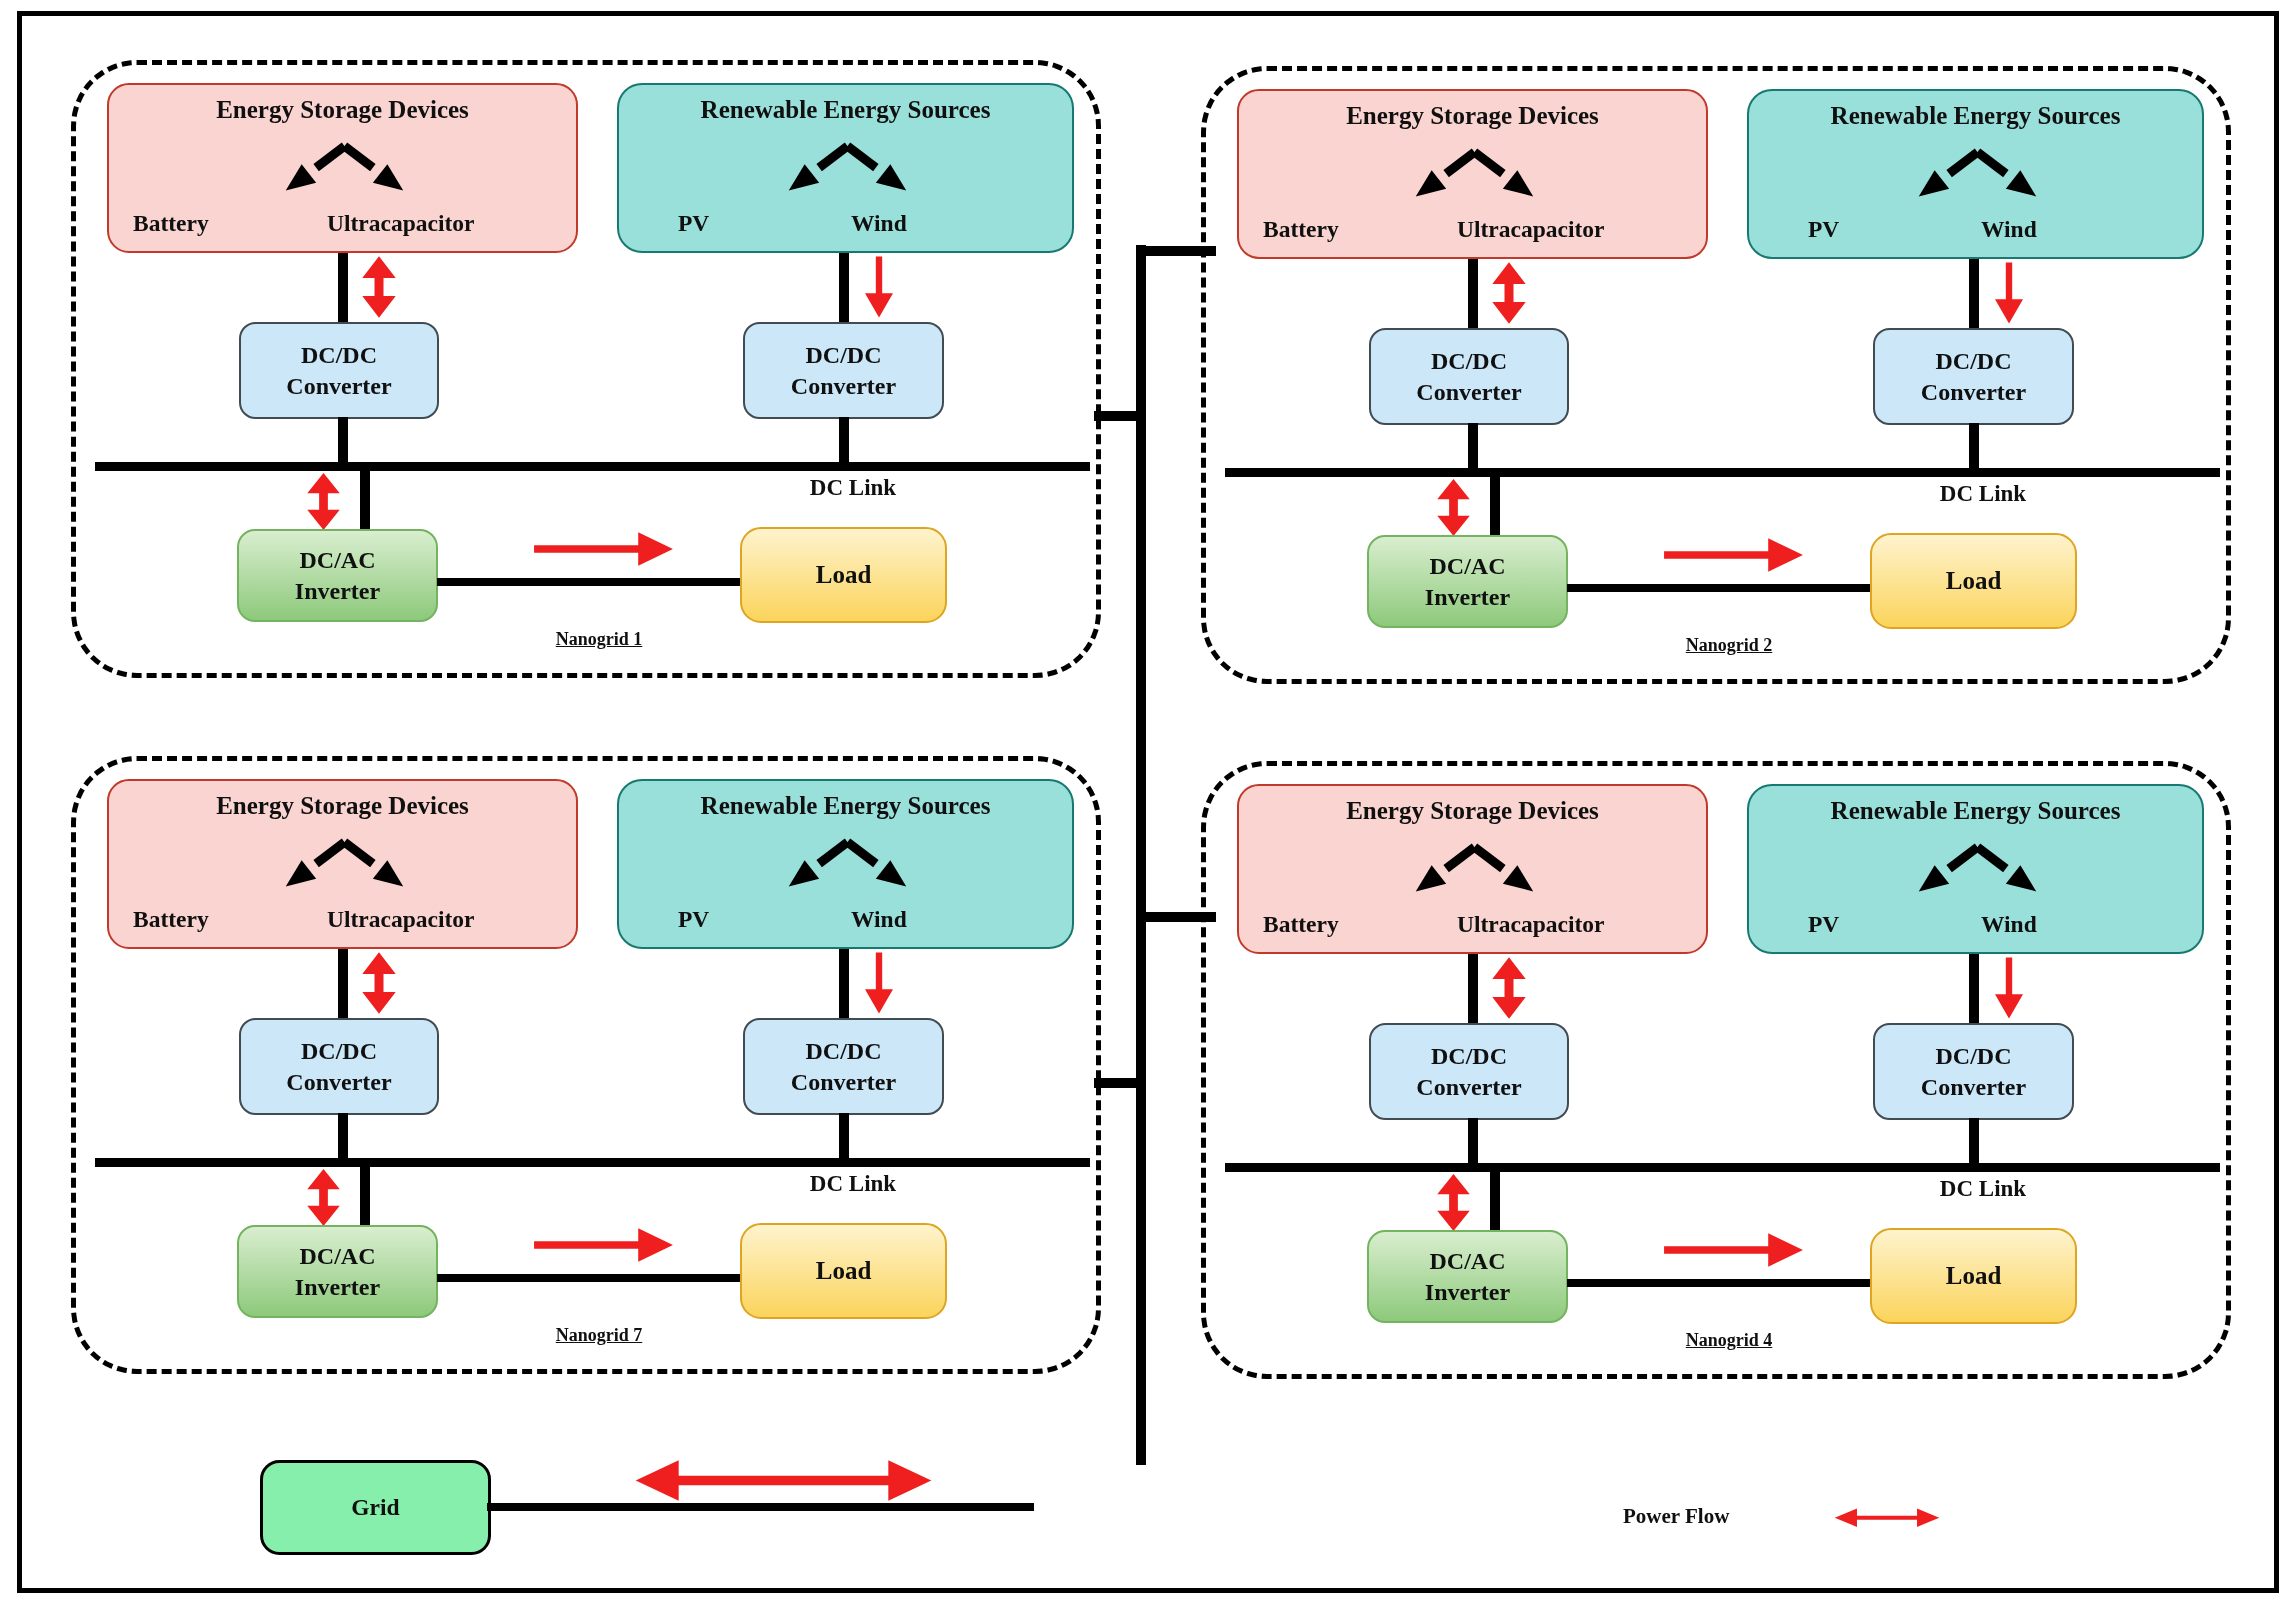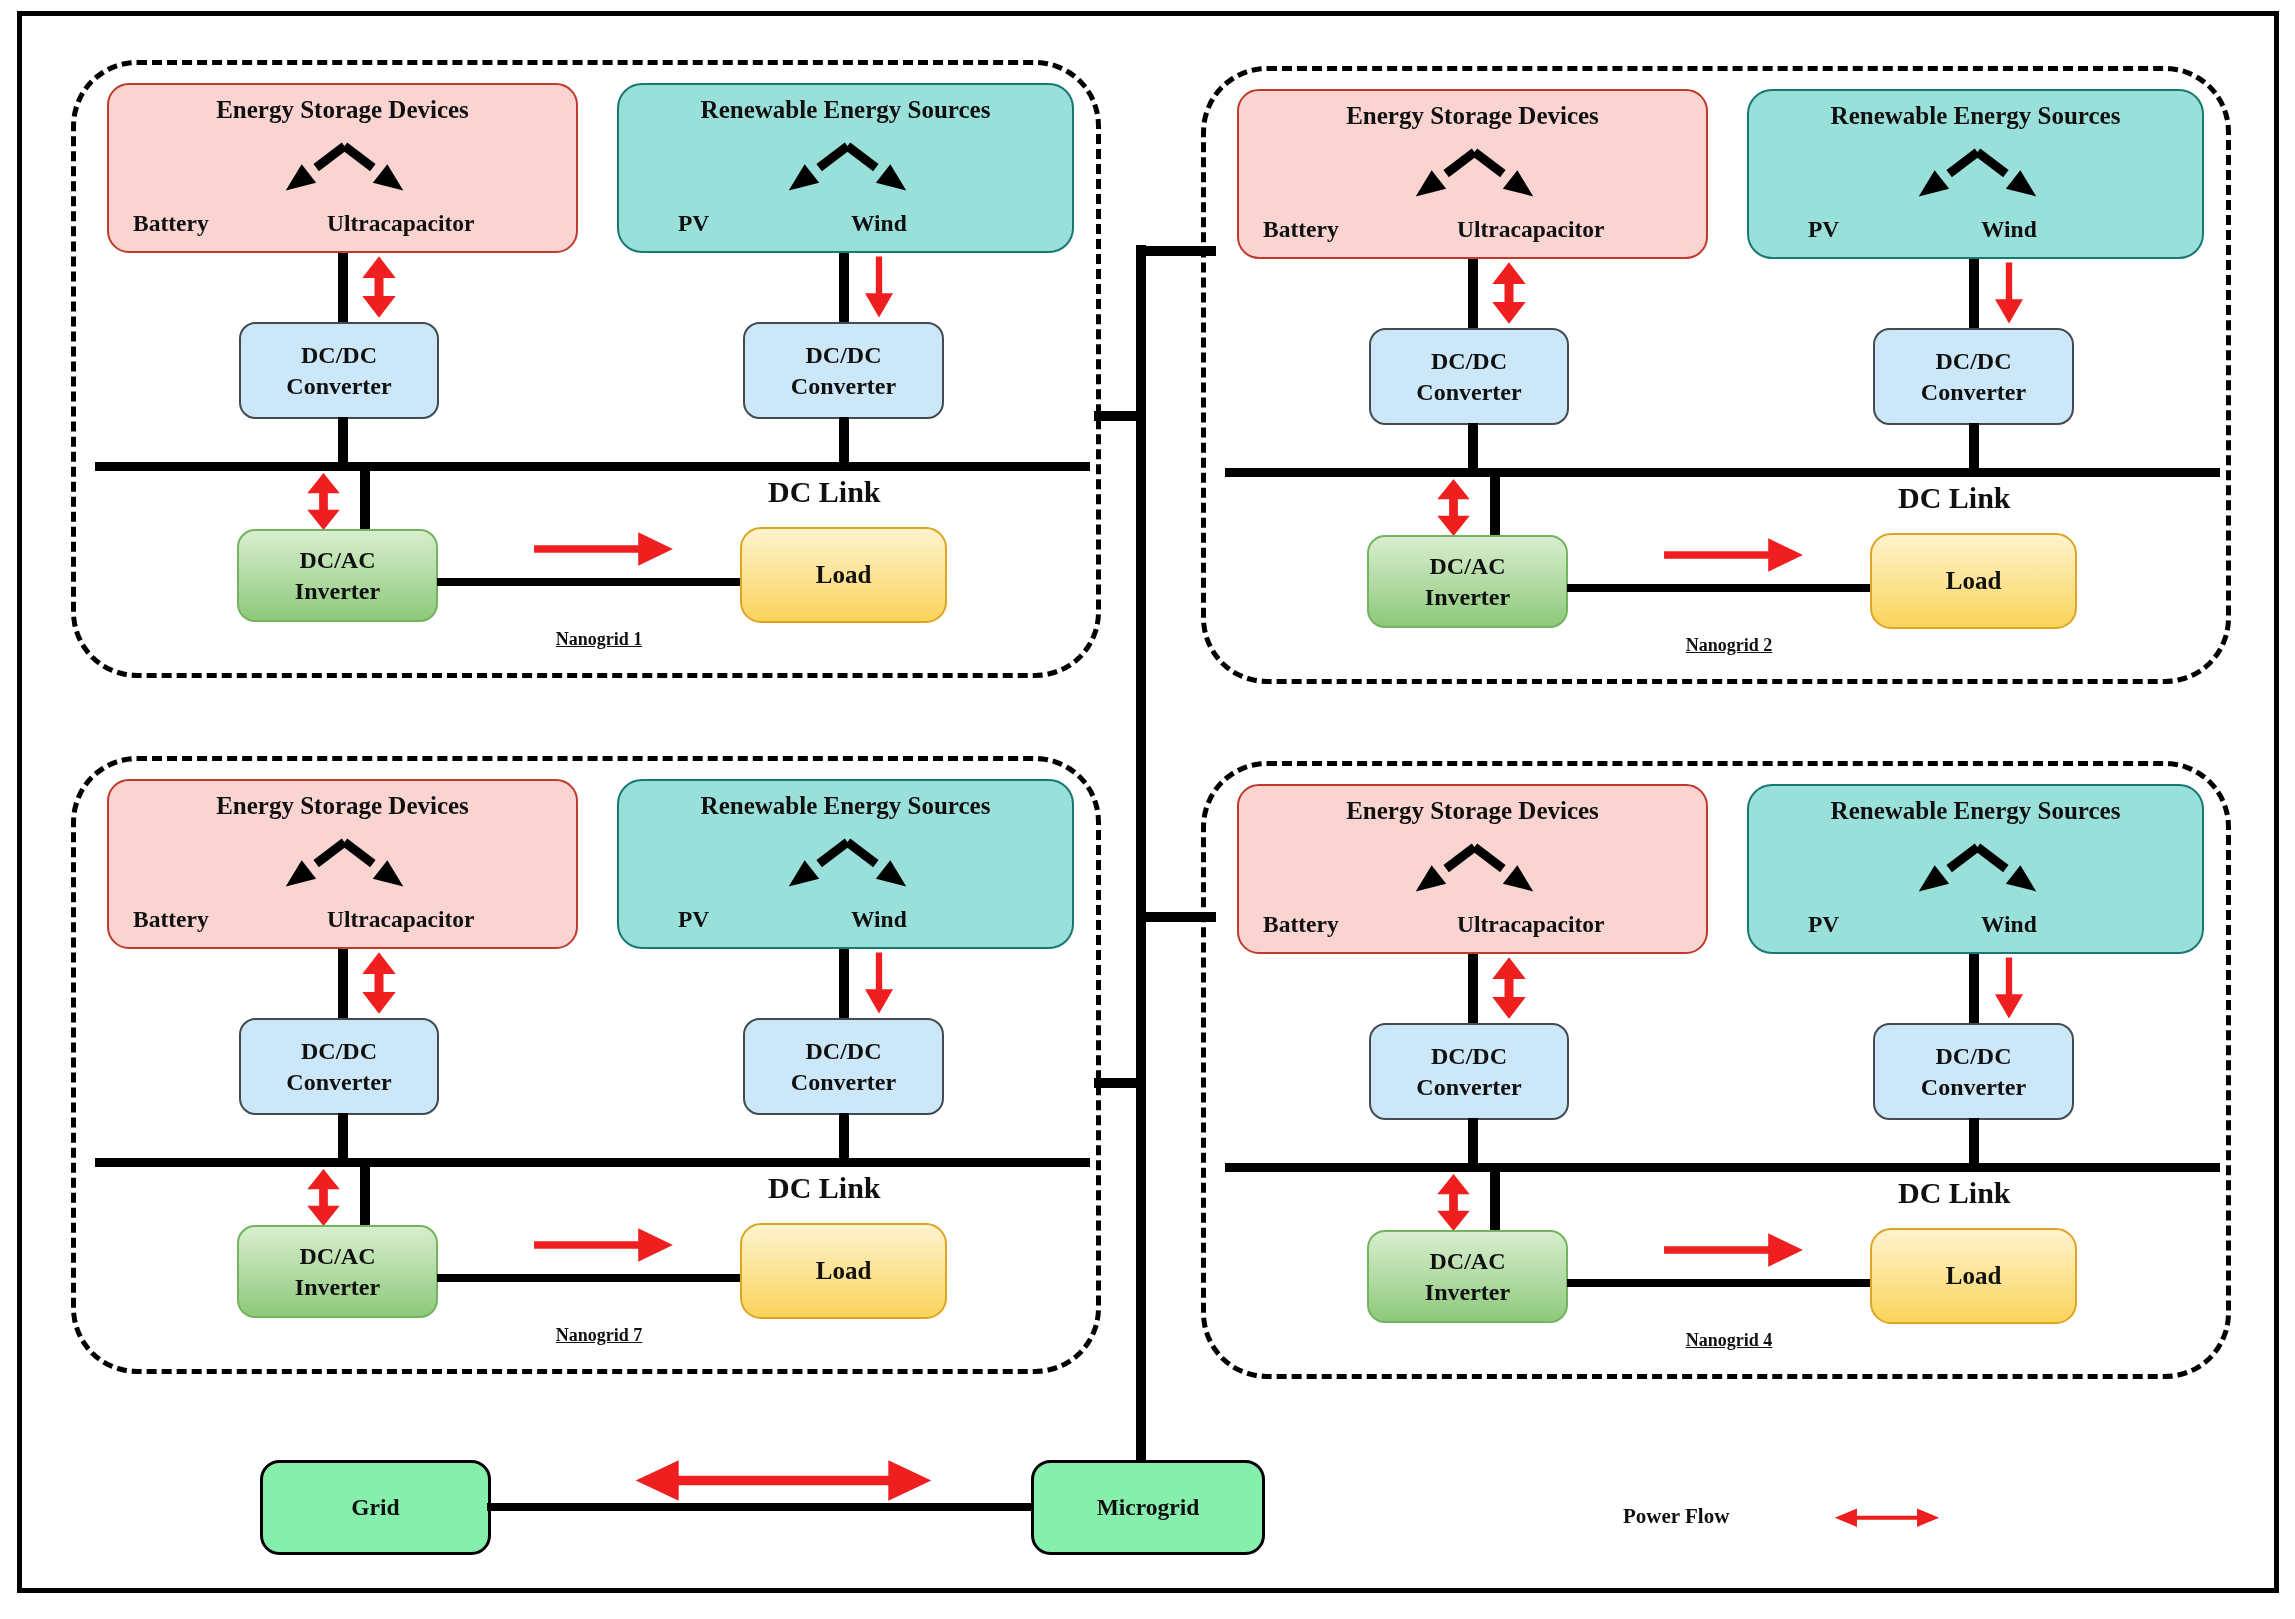--- a/index.html
+++ b/index.html
@@ -20,21 +20,21 @@
   .load{background:linear-gradient(180deg,var(--load_fill_top) 0%,var(--load_fill_bottom) 100%);
         border:2.8px solid var(--load_border);border-radius:21px;
         display:flex;align-items:center;justify-content:center;font-size:25px;font-weight:bold;}
   .wbox{position:absolute;background:#86efac;border:3.5px solid #000;border-radius:19.4px;box-sizing:border-box;
         display:flex;align-items:center;justify-content:center;font-size:23.5px;font-weight:bold;}
   .box-title{text-align:center;margin-top:11px;font-size:25px;font-weight:bold;}
   .sub{position:absolute;font-size:23.5px;font-weight:bold;}
   .vline{position:absolute;width:9.7px;background:#000;}
   .hline{position:absolute;height:9px;background:#000;}
   .ng-label{position:absolute;font-size:18px;font-weight:bold;text-align:center;text-decoration:underline;}
-  .dclink{position:absolute;font-size:30px;font-weight:bold;}
+  .dclink{position:absolute;font-size:23px;font-weight:bold;text-align:center;}
   .legend-label{position:absolute;font-size:21px;font-weight:bold;}
   svg{position:absolute;display:block;}
 </style>
 </head>
 <body>
 
 <div class="stage">
   <div class="frame"></div>
 
   <div class="ng" style="left:71px;top:60px;">
@@ -283,23 +283,20 @@
 
   <div class="vline" style="left:1136px;top:245px;height:1220px;"></div>
   <div class="hline" style="left:1141px;top:246px;width:75px;height:9.7px;"></div>
   <div class="hline" style="left:1094px;top:411px;width:47px;height:9.7px;"></div>
   <div class="hline" style="left:1141px;top:912px;width:75px;height:9.7px;"></div>
   <div class="hline" style="left:1094px;top:1078px;width:47px;height:9.7px;"></div>
 
   <div class="wbox" style="left:260px;top:1460px;width:231px;height:95px;">
     <span>Grid</span>
   </div>
-  <div class="wbox" style="left:1031px;top:1460px;width:234px;height:95px;">
-    <span>Microgrid</span>
-  </div>
   <div class="hline" style="left:487px;top:1503px;width:547px;height:8.3px;"></div>
   <svg style="left:631px;top:1459px;" width="305" height="43" viewBox="0 0 440 64">
     <polygon points="0,32 64,2 64,25 376,25 376,2 440,32 376,62 376,39 64,39 64,62" style="fill:var(--arrow_red)"></polygon>
     </svg>
 
   <div class="legend-label" style="left:1623px;top:1504px;width:208px;">Power Flow</div>
   <svg style="left:1833px;top:1506px;" width="108" height="23.5" viewBox="0 0 160 36">
     <polygon points="0,18 34,4 34,15 126,15 126,4 160,18 126,32 126,21 34,21 34,32" style="fill:var(--arrow_red)"></polygon>
     </svg>
 </div>

